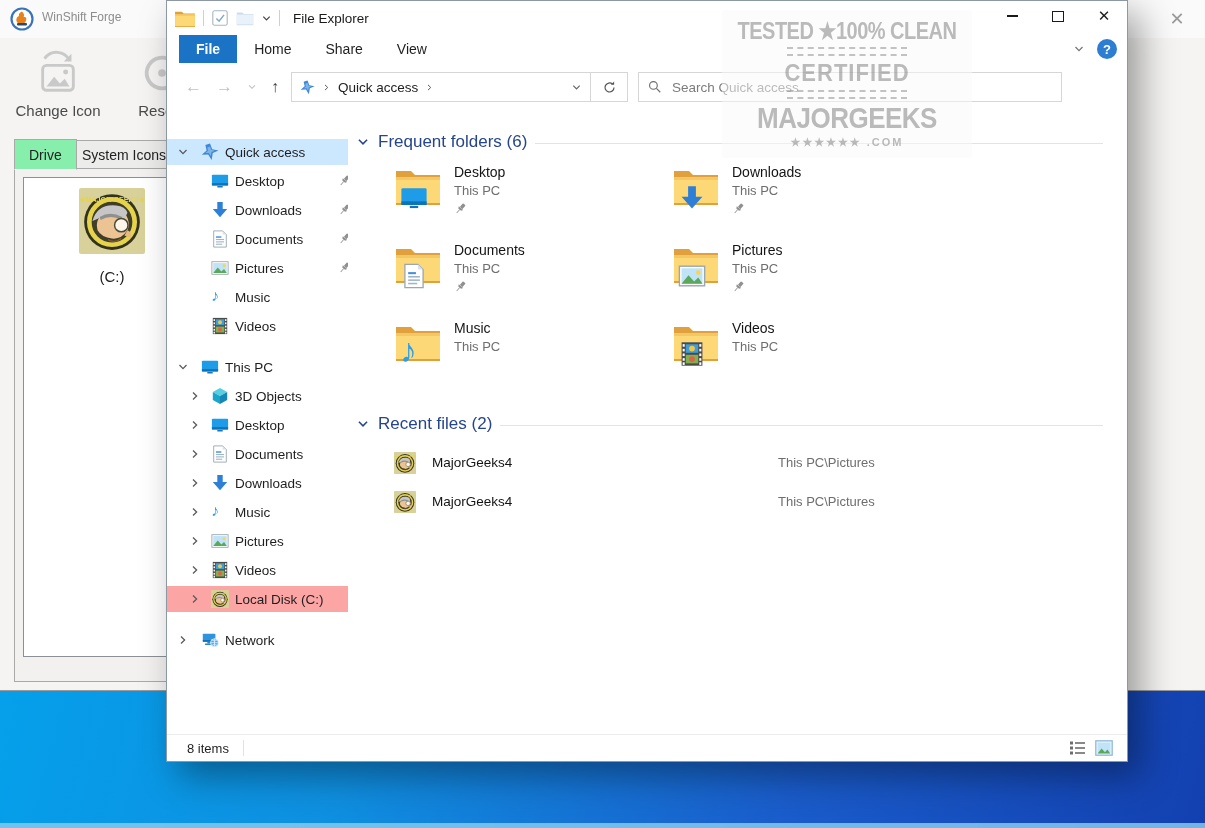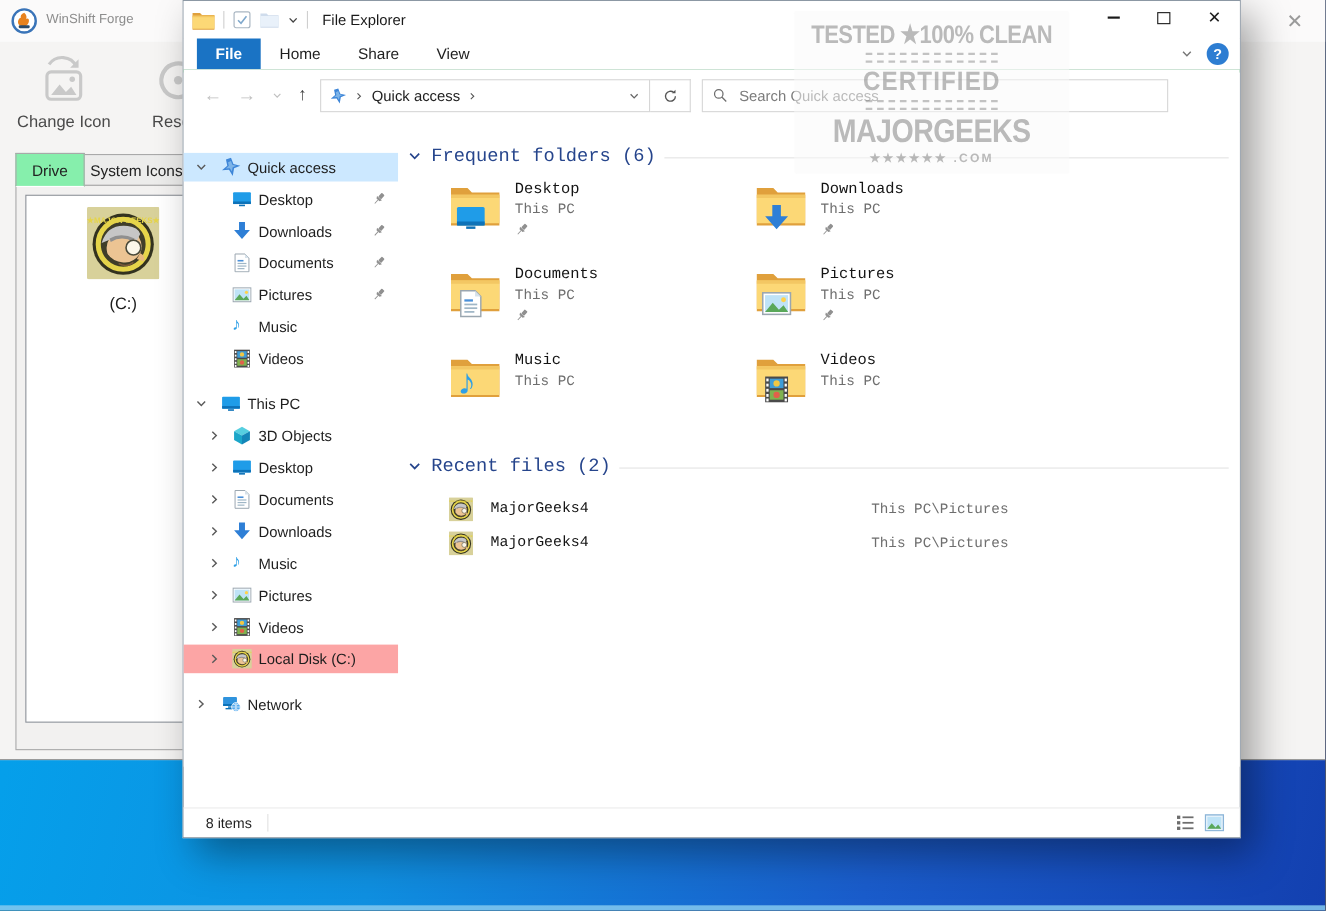--- a/index.html
+++ b/index.html
@@ -71,37 +71,37 @@
   .sb-icon{position:absolute;left:34px;width:18px;height:18px;}
   .sb-icon.child{left:44px;}
   .sb-label{position:absolute;left:58px;white-space:nowrap;}
   .sb-label.child{left:68px;}
   .sb-pin{position:absolute;right:10px;width:14px;height:14px;opacity:.85;}
   .sb-gap{height:12px;}
   .note-glyph{color:#2e9fe6;font-size:16px;line-height:1;}
   .note-glyph.big{font-size:34px;}
 
   
-  .fx-content{position:absolute;left:195px;top:110px;width:765px;height:586px;background:#fff;overflow:hidden;font-family:Liberation Mono, monospace;}
+  .fx-content{position:absolute;left:181px;top:110px;width:765px;height:586px;background:#fff;overflow:hidden;}
   .grp-header{display:flex;align-items:center;gap:8px;margin:18px 10px 0 8px;height:26px;}
   .grp-header .gh-chev{width:14px;height:14px;color:var(--group-header-blue,#26458c);}
   .grp-title{font-size:17px;color:var(--group-header-blue,#26458c);white-space:nowrap;}
   .grp-rule{flex:1;height:1px;background:#e3e3e3;margin-top:3px;}
   .tile-grid{display:grid;grid-template-columns:278px 278px;padding-left:46px;margin-top:8px;}
   .tile{height:78px;display:flex;align-items:flex-start;}
   .tile-iconwrap{position:relative;width:48px;height:44px;margin-top:2px;}
   .tile-folder{position:absolute;left:0;top:0;width:48px;height:42px;}
   .tile-ov{position:absolute;left:6px;bottom:-2px;width:28px;height:26px;}
   .tile-ov.notewrap{display:flex;align-items:flex-end;}
   .tile-text{margin-left:12px;display:flex;flex-direction:column;}
   .tile-name{font-size:14px;color:#141414;margin-top:1px;}
   .tile-loc{font-size:13px;color:#6e6e6e;margin-top:3px;}
   .tile-pin{width:14px;height:14px;margin-top:4px;opacity:.85;}
   .recent-list{margin-top:10px;}
-  .recent-row{position:relative;height:31px;display:flex;align-items:center;}
+  .recent-row{position:relative;height:31px;display:flex;align-items:center;margin-top:8px;}
   .recent-icon{position:absolute;left:46px;width:22px;height:22px;}
   .recent-name{position:absolute;left:84px;font-size:13.5px;color:#141414;}
   .recent-path{position:absolute;left:430px;font-size:13px;color:#6e6e6e;}
 
   
   .fx-statusbar{position:absolute;left:0;bottom:0;width:100%;height:26px;background:#fff;border-top:1px solid #ececec;display:flex;align-items:center;}
   .st-count{font-size:13px;color:#1f1f1f;padding-left:20px;}
   .st-div{width:1px;height:16px;background:#e2e2e2;margin-left:14px;}
   .st-views{margin-left:auto;display:flex;align-items:center;gap:8px;padding-right:14px;}
   .st-view{width:18px;height:16px;}

